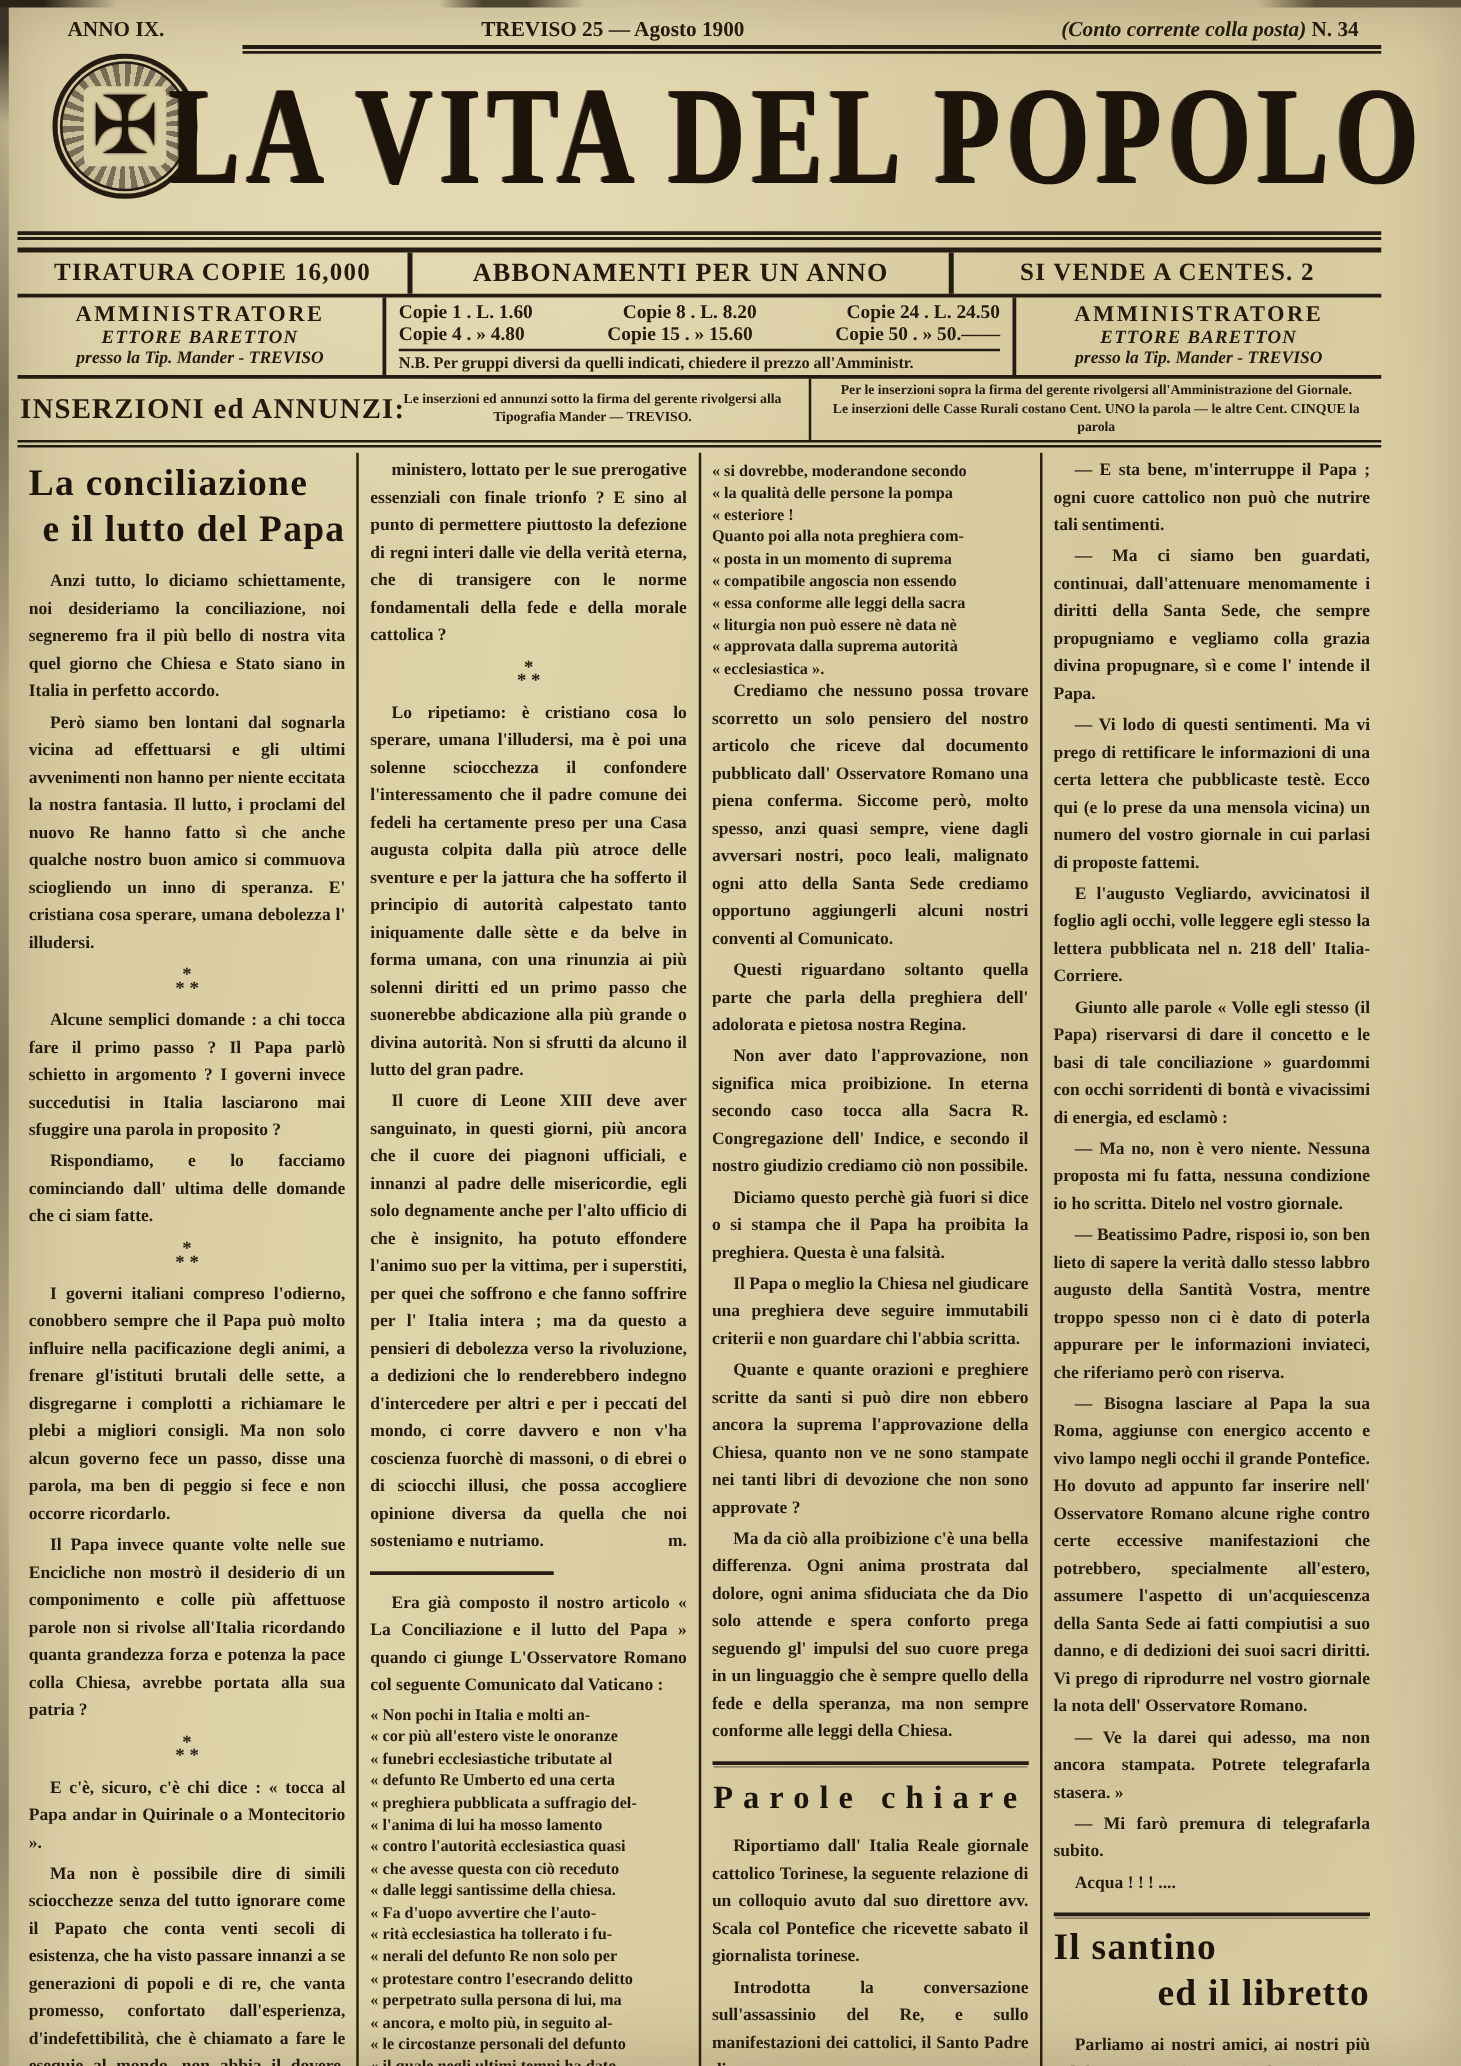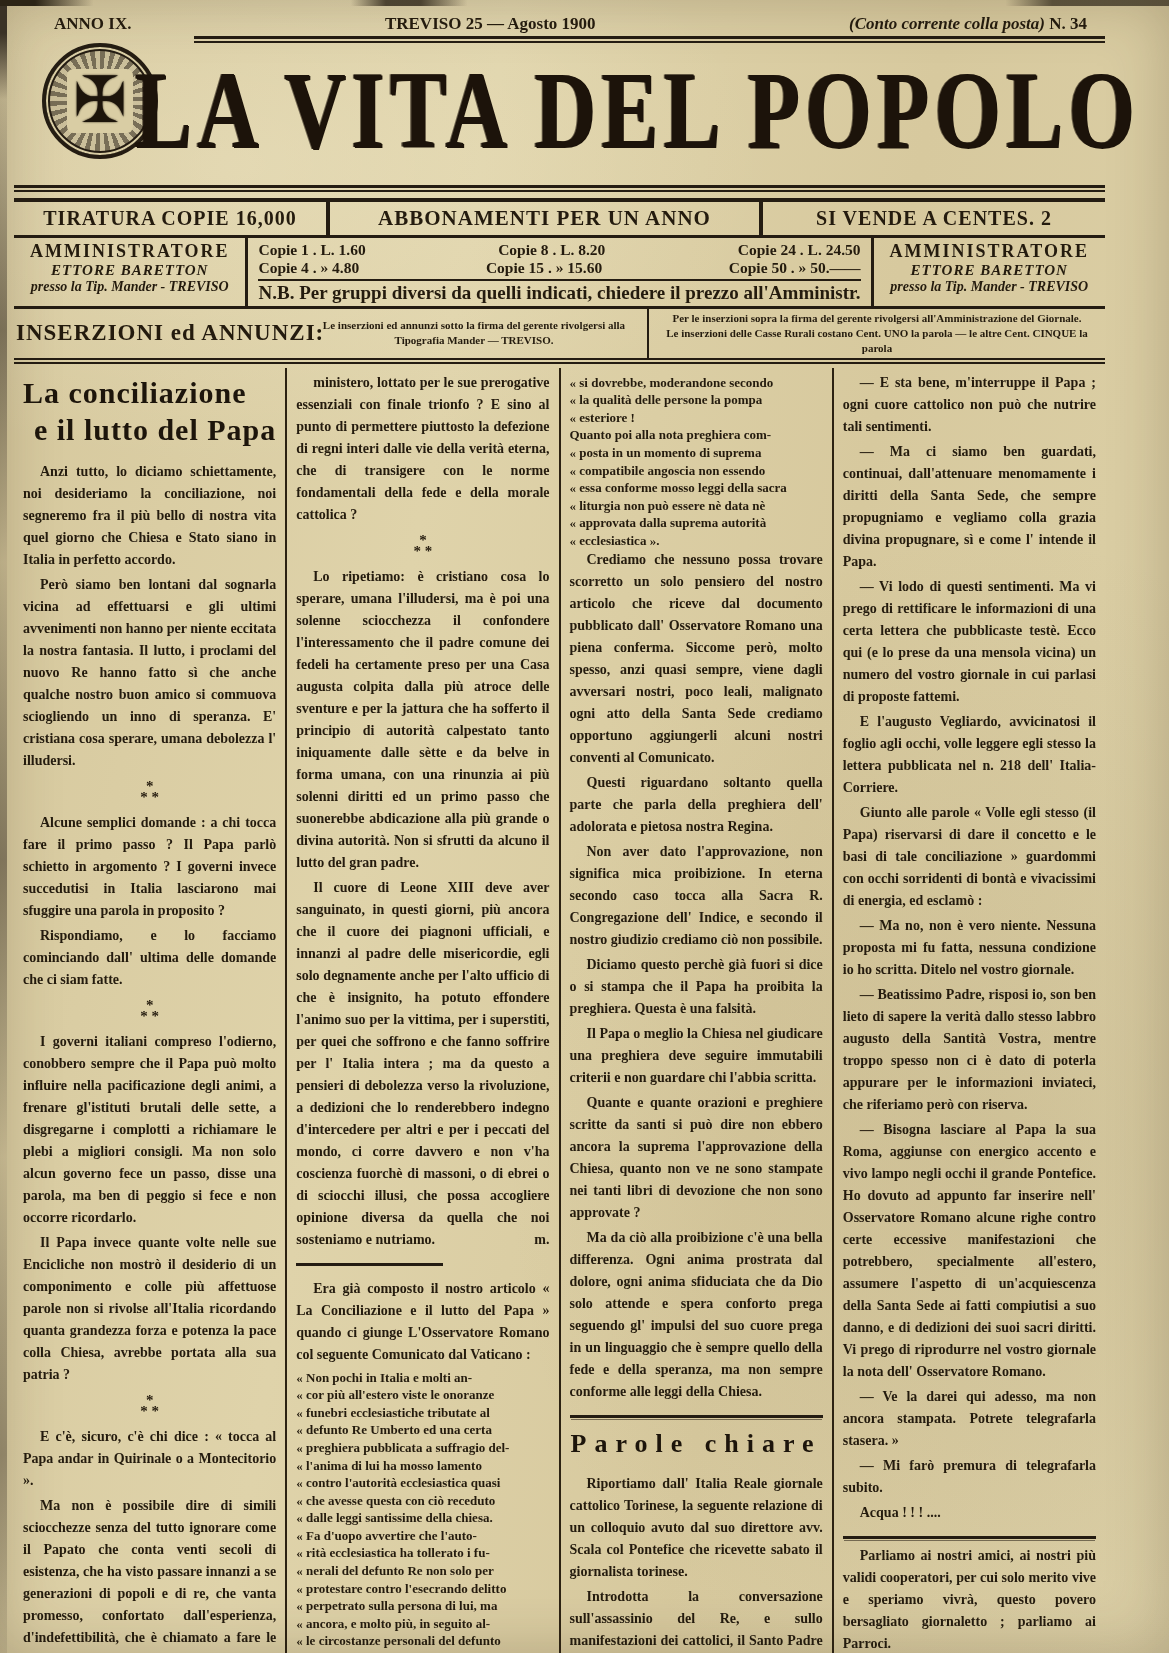--- a/index.html
+++ b/index.html
@@ -48,21 +48,21 @@
   .band1 .c2{flex:1;border-right:4px solid #241c12;font-size:21px;}
   .band1 .c3{width:330px;}
   .band2{display:flex;border-bottom:3px solid #241c12;}
   .admin{width:288px;text-align:center;padding:3px 2px 4px;}
   .admin .a1{font-size:18px;font-weight:bold;letter-spacing:2px;}
   .admin .a2{font-size:15px;font-weight:bold;font-style:italic;letter-spacing:1px;}
   .admin .a3{font-size:14px;font-weight:bold;font-style:italic;}
   .prices{flex:1;border-left:3px solid #241c12;border-right:3px solid #241c12;
     padding:3px 10px 2px;font-size:15.5px;font-weight:bold;}
   .prices .row{display:flex;justify-content:space-between;white-space:nowrap;}
-  .prices .nb{border-top:2px solid #241c12;margin-top:2px;padding-top:1px;font-size:19px;
+  .prices .nb{border-top:2px solid #241c12;margin-top:2px;padding-top:1px;font-size:13px;
     white-space:nowrap;overflow:hidden;}
   .band3{display:flex;align-items:center;border-bottom:6px double #241c12;}
   .band3 .lbl{width:285px;font-size:23px;font-weight:bold;letter-spacing:1px;padding:4px 0 4px 2px;white-space:nowrap;}
   .band3 .n1{width:330px;font-size:11px;font-weight:bold;text-align:center;line-height:1.35;
     padding:2px 8px;}
   .band3 .n2{flex:1;font-size:11px;font-weight:bold;text-align:center;line-height:1.35;
     border-left:2px solid #241c12;padding:2px 4px;}
 
   
   .cols{display:flex;margin-top:4px;height:1362px;overflow:hidden;}
@@ -206,21 +206,21 @@
           </div>
         </div>
         <div class="col">
           <div class="qblock">
             <div class="qline">« si dovrebbe, moderandone secondo</div>
             <div class="qline">« la qualità delle persone la pompa</div>
             <div class="qline">« esteriore !</div>
             <div class="qline">  Quanto poi alla nota preghiera com-</div>
             <div class="qline">« posta in  un momento di suprema</div>
             <div class="qline">« compatibile angoscia non essendo</div>
-            <div class="qline">« essa conforme mosso leggi della sacra</div>
+            <div class="qline">« essa conforme alle leggi della sacra</div>
             <div class="qline">« liturgia non può essere nè data nè</div>
             <div class="qline">« approvata dalla suprema autorità</div>
             <div class="qline">« ecclesiastica ».</div>
           </div>
           <p class="para">Crediamo che nessuno possa trovare scorretto un solo pensiero del nostro articolo che riceve dal documento pubblicato dall' Osservatore Romano una piena conferma. Siccome però, molto spesso, anzi quasi sempre, viene dagli avversari nostri, poco leali, malignato ogni atto della Santa Sede crediamo opportuno aggiungerli alcuni nostri conventi al Comunicato.</p>
           <p class="para">Questi riguardano soltanto quella parte che parla della preghiera dell' adolorata e pietosa nostra Regina.</p>
           <p class="para">Non aver dato l'approvazione, non significa mica proibizione. In eterna secondo caso tocca alla Sacra R. Congregazione dell' Indice, e secondo il nostro giudizio crediamo ciò non possibile.</p>
           <p class="para">Diciamo questo perchè già fuori si dice o si stampa che il Papa ha proibita la preghiera.  Questa è una falsità.</p>
           <p class="para">Il Papa o meglio la Chiesa nel giudicare una preghiera deve seguire immutabili criterii e non guardare chi l'abbia scritta.</p>
           <p class="para">Quante e quante orazioni e preghiere scritte da santi si può dire non ebbero ancora la suprema l'approvazione della Chiesa, quanto non ve ne sono stampate nei tanti libri di devozione che non sono approvate ?</p>
@@ -236,18 +236,22 @@
           <p class="para">— Vi lodo di questi sentimenti. Ma vi prego di rettificare le informazioni di una certa lettera che pubblicaste testè. Ecco qui (e lo prese da una mensola vicina) un numero del vostro giornale in cui parlasi di proposte fattemi.</p>
           <p class="para">E l'augusto Vegliardo, avvicinatosi il foglio agli occhi, volle leggere egli stesso la lettera pubblicata nel n. 218 dell' Italia-Corriere.</p>
           <p class="para">Giunto alle parole « Volle egli stesso (il Papa) riservarsi di dare il concetto e le basi di tale conciliazione » guardommi con occhi sorridenti di bontà e vivacissimi di energia, ed esclamò :</p>
           <p class="para">— Ma no, non è vero niente. Nessuna proposta mi fu fatta, nessuna condizione io ho scritta. Ditelo nel vostro giornale.</p>
           <p class="para">— Beatissimo Padre, risposi io, son ben lieto di sapere la verità dallo stesso labbro augusto della Santità Vostra, mentre troppo spesso non ci è dato di poterla appurare per le informazioni inviateci, che riferiamo però con riserva.</p>
           <p class="para">— Bisogna lasciare al Papa la sua Roma, aggiunse con energico accento e vivo lampo negli occhi il grande Pontefice. Ho dovuto ad appunto far inserire nell' Osservatore Romano alcune righe contro certe eccessive manifestazioni che potrebbero, specialmente all'estero, assumere l'aspetto di un'acquiescenza della Santa Sede ai fatti compiutisi a suo danno, e di dedizioni dei suoi sacri diritti. Vi prego di riprodurre nel vostro giornale la nota dell' Osservatore Romano.</p>
           <p class="para">— Ve la darei qui adesso, ma non ancora stampata. Potrete telegrafarla stasera. »</p>
           <p class="para">— Mi farò premura di telegrafarla subito.</p>
           <p class="para">Acqua ! ! ! ....</p>
           <div class="hrule"></div>
+          <div class="headline">
+            <div class="hl1">Il santino</div>
+            <div class="hl2">ed il libretto</div>
+          </div>
           <p class="para">Parliamo ai nostri amici, ai nostri più validi cooperatori, per cui solo merito vive e speriamo vivrà, questo povero bersagliato giornaletto ; parliamo ai Parroci.</p>
         </div>
       </div>
 
   </div>
 </div>
 
 </body></html>

